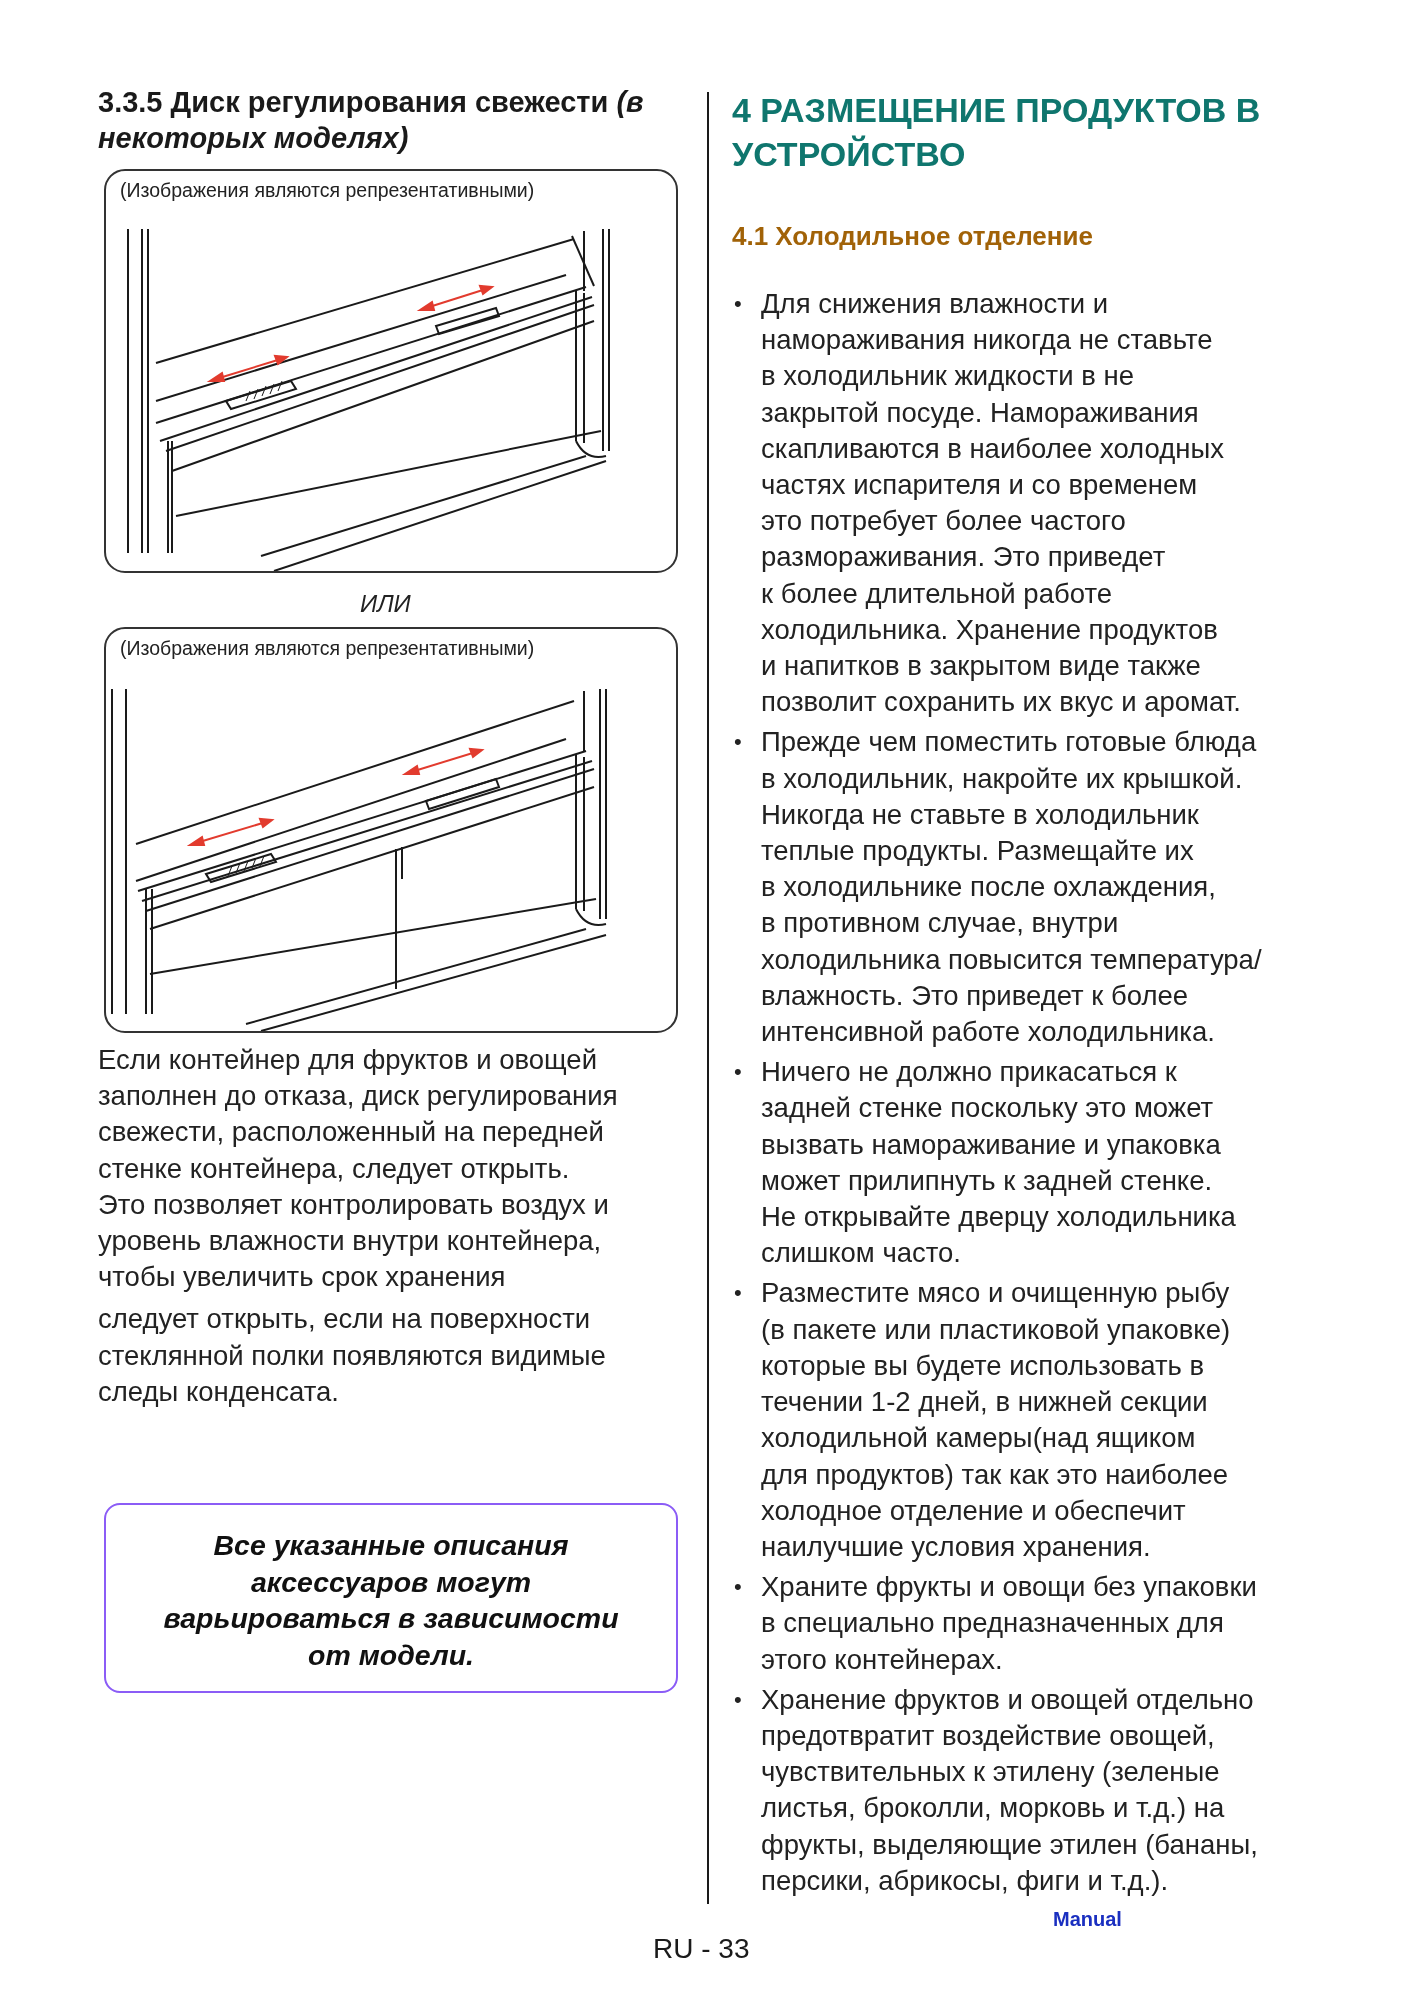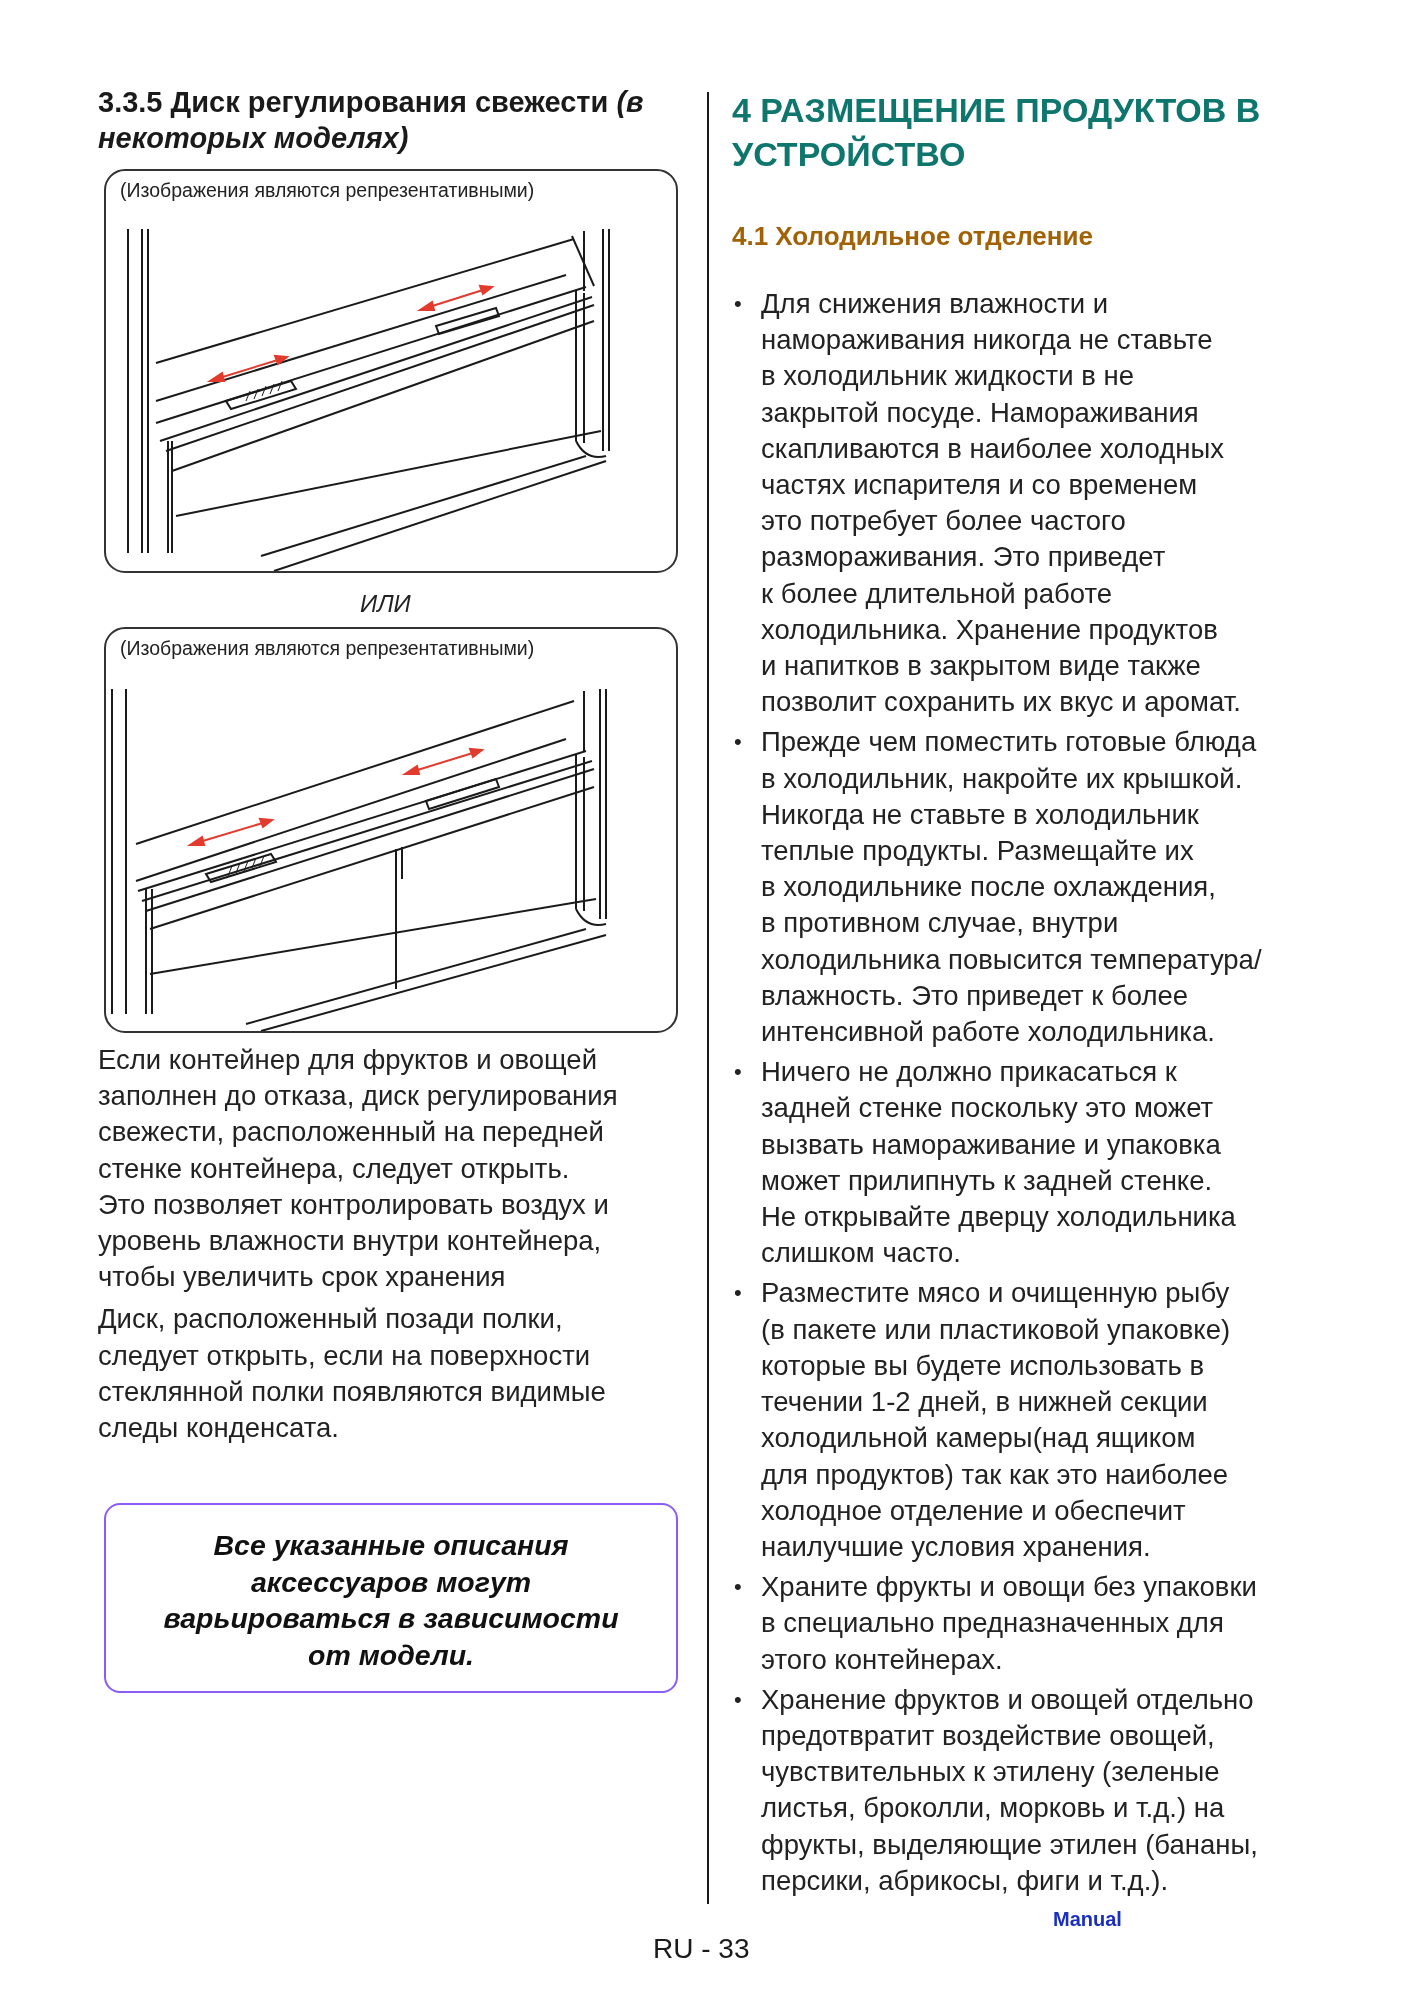--- a/index.html
+++ b/index.html
@@ -145,21 +145,20 @@
   <p>
     <span style="display:block">Если контейнер для фруктов и овощей</span>
     <span style="display:block">заполнен до отказа, диск регулирования</span>
     <span style="display:block">свежести, расположенный на передней</span>
     <span style="display:block">стенке контейнера, следует открыть.</span>
     <span style="display:block">Это позволяет контролировать воздух и</span>
     <span style="display:block">уровень влажности внутри контейнера,</span>
     <span style="display:block">чтобы увеличить срок хранения</span>
   </p>
   <p>
-    <span style="display:block">Диск, расположенный позади полки,</span>
     <span style="display:block">следует открыть, если на поверхности</span>
     <span style="display:block">стеклянной полки появляются видимые</span>
     <span style="display:block">следы конденсата.</span>
   </p>
 </div>
 
 <div class="note-box">
   <div class="note-text">
     <span style="display:block">Все указанные описания</span>
     <span style="display:block">аксессуаров могут</span>

